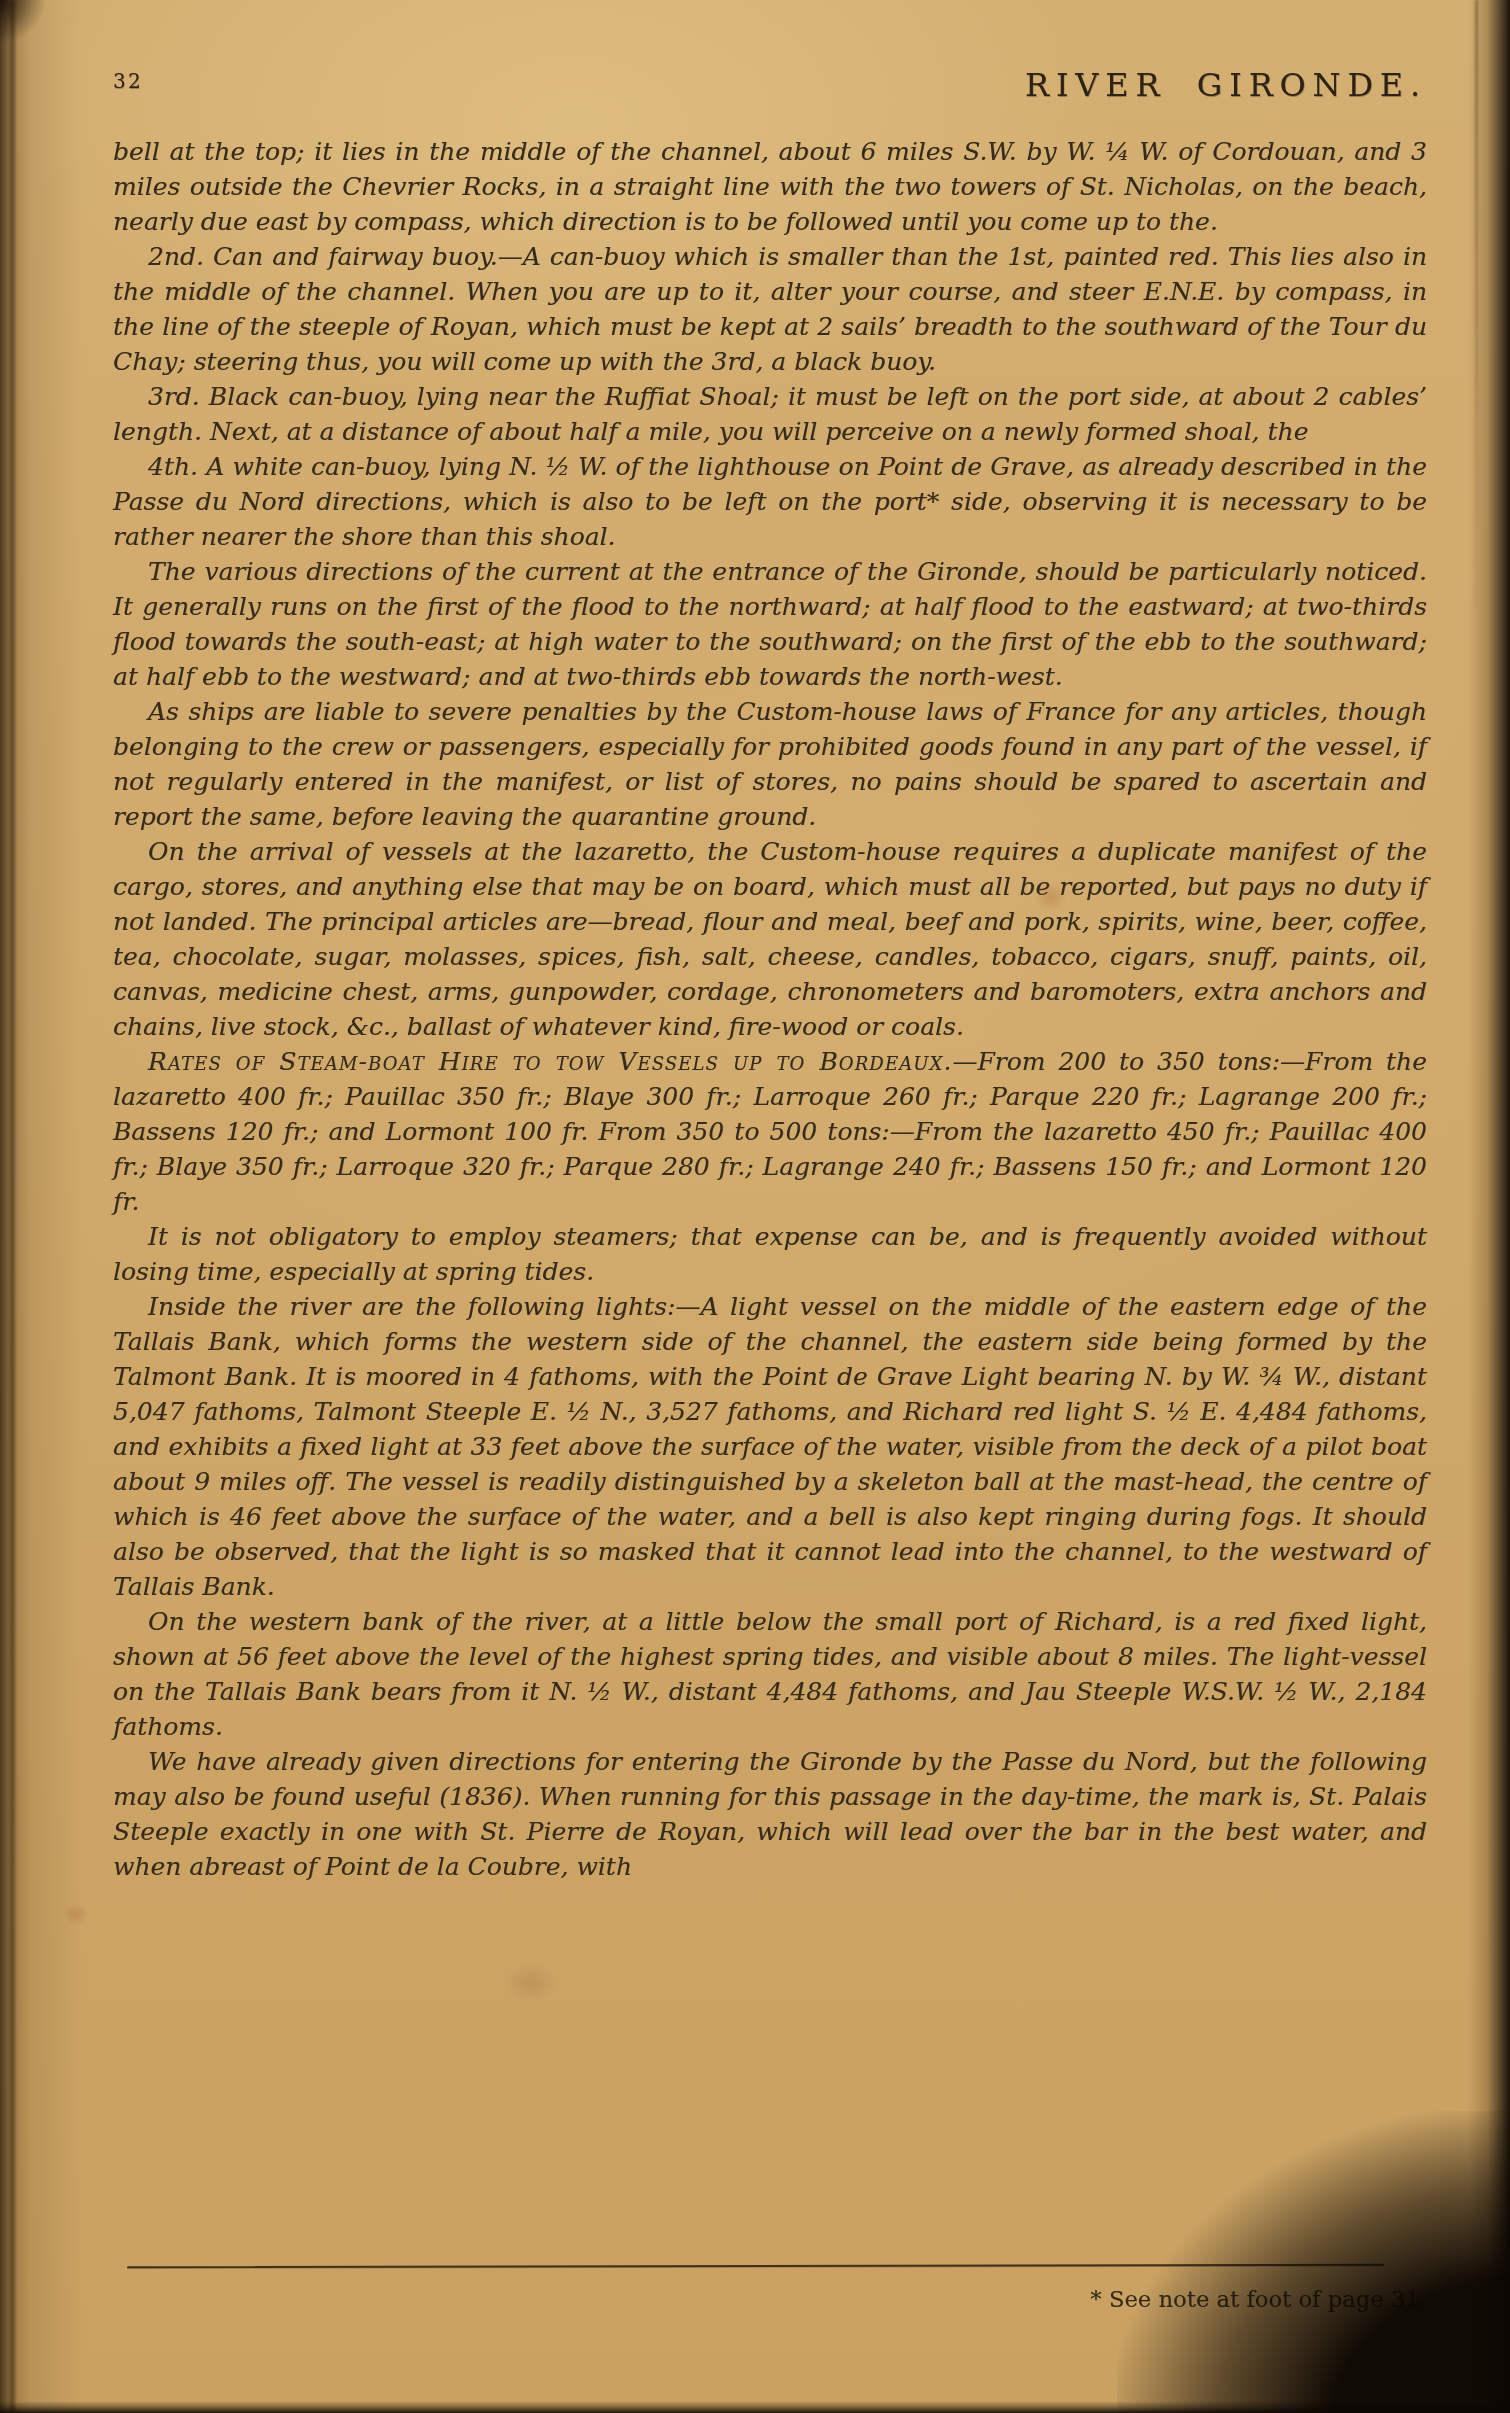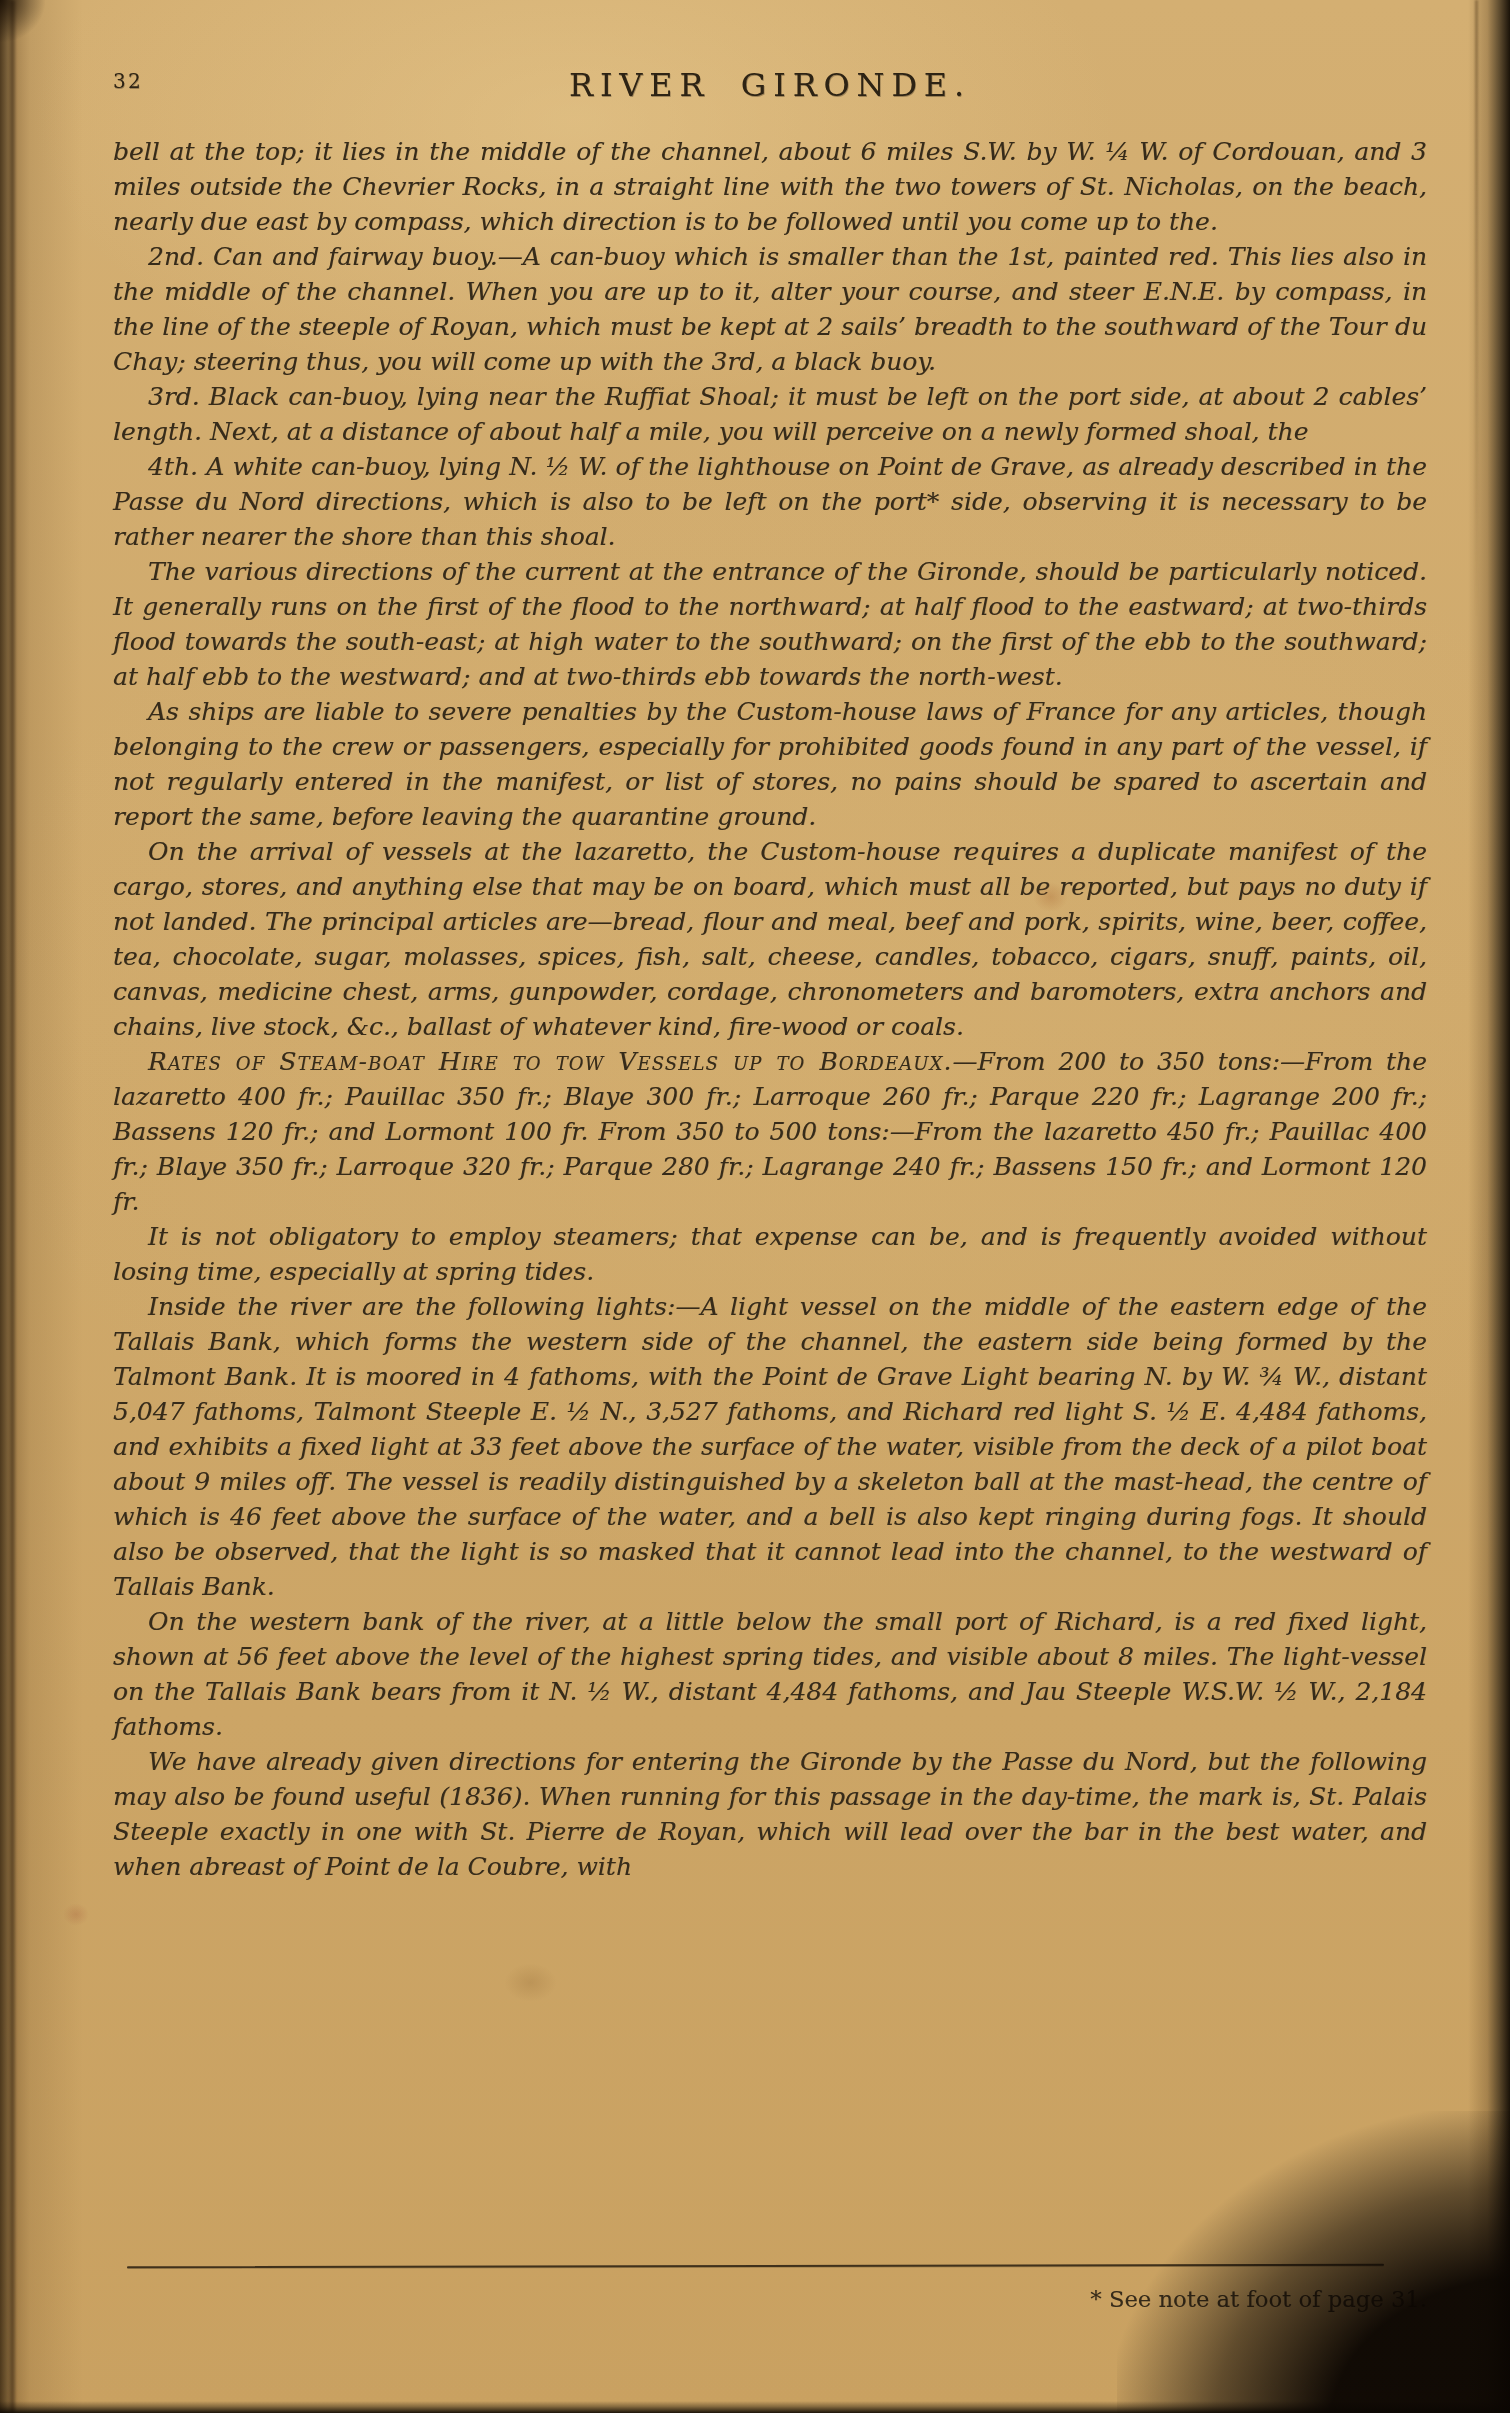--- a/index.html
+++ b/index.html
@@ -81,21 +81,21 @@
 
   
   .pagenum {
     position: absolute; left: 113px; top: 69px;
     font-size: 20px; letter-spacing: 2.3px;
     color: var(--ink-dark, #2d2314);
     text-shadow: 0.5px 0.5px 0.5px rgba(45,35,20,0.35);
   }
   .title {
     position: absolute; left: 113px; top: 66px; width: 1314px;
-    text-align: center;
+    text-align: right;
     font-size: 32px; letter-spacing: 6.8px; word-spacing: 13.6px;
     color: var(--ink-dark, #2d2314);
     text-shadow: 0.6px 0.6px 0.6px rgba(45,35,20,0.35);
   }
 
   
   .body-text {
     position: absolute; left: 113px; top: 134px; width: 1314px;
     font-size: 25px; line-height: 35px;
     text-align: justify;

